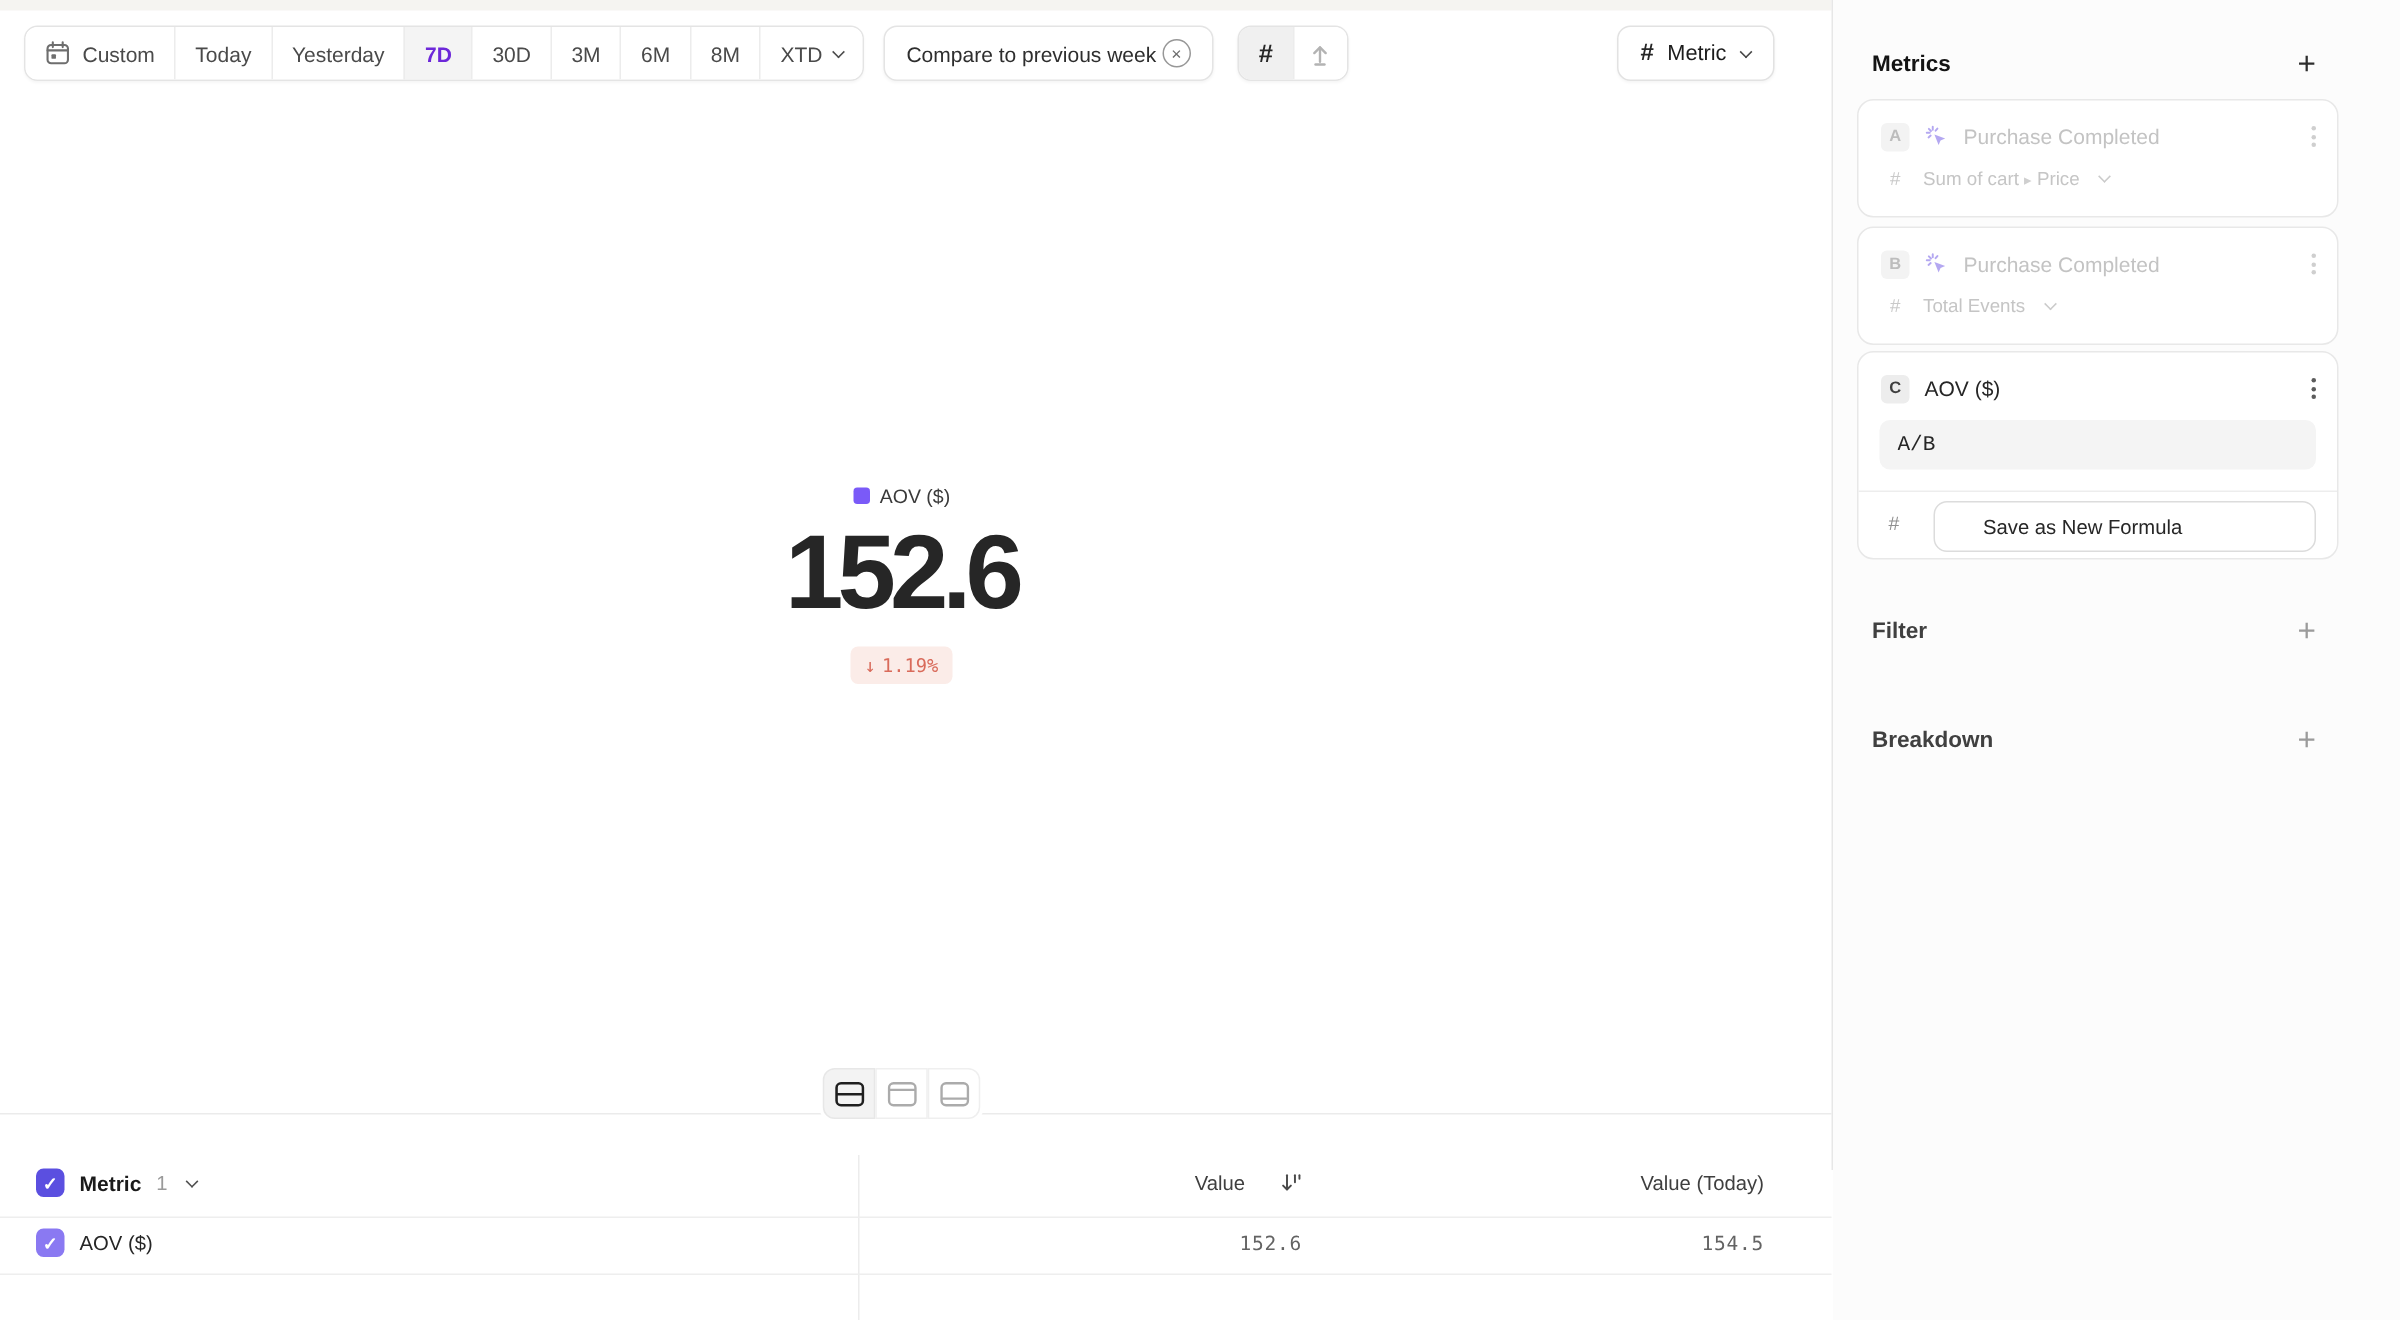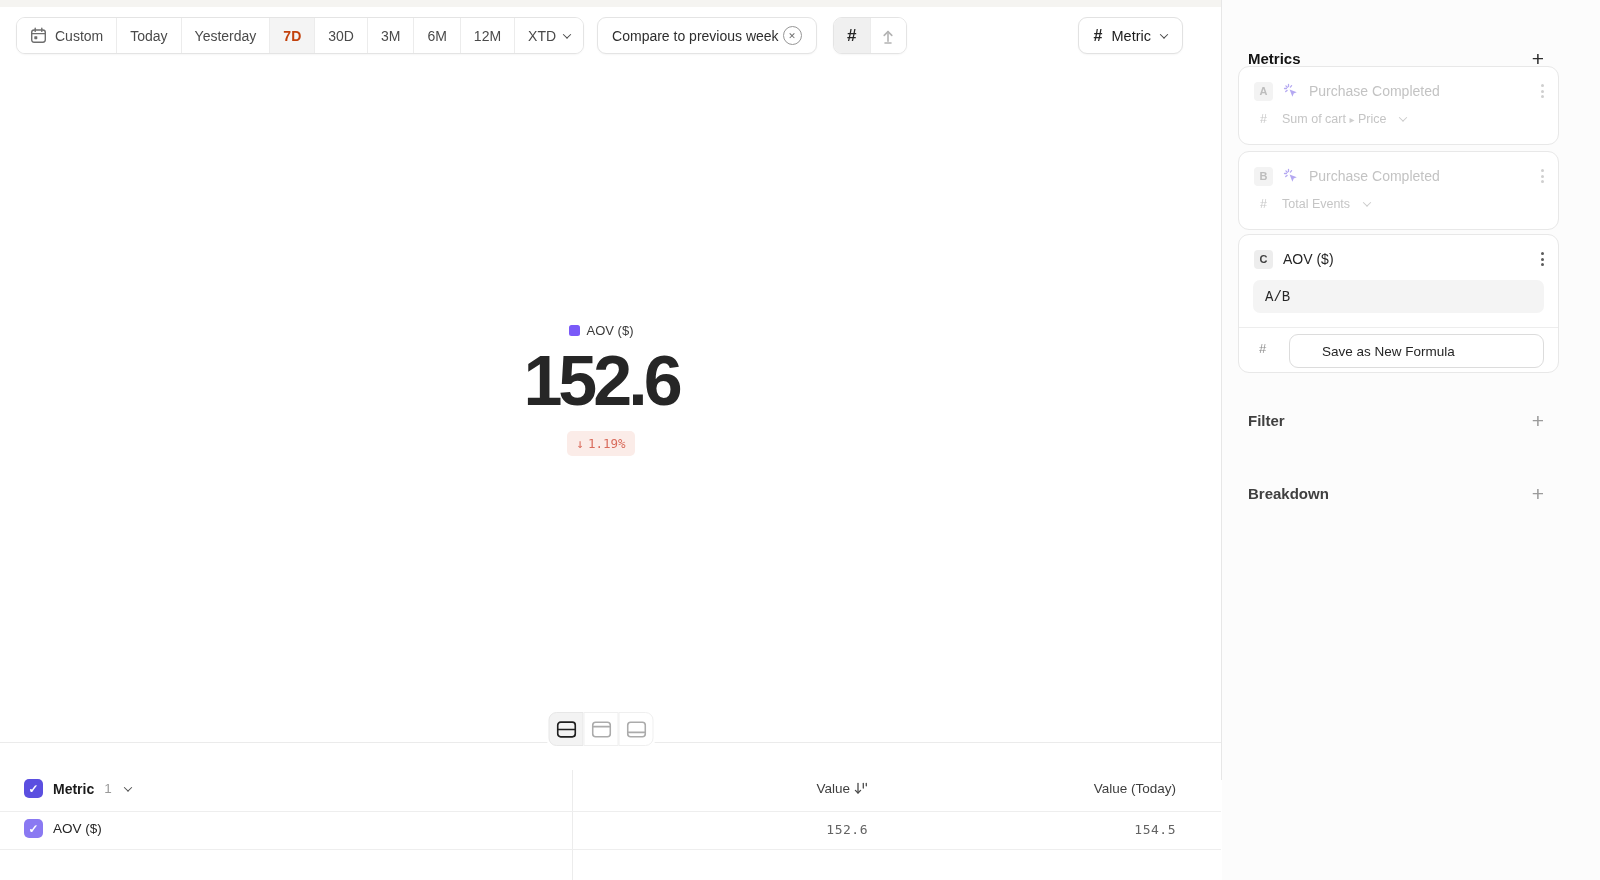--- a/index.html
+++ b/index.html
@@ -12,21 +12,21 @@
   .topstrip { position:absolute; left:0; top:0; width:1221px; height:7px; background:#f5f4f1; }
   .side-divider { position:absolute; left:1221px; top:0; bottom:0; width:1px; background:#e7e7e7; }
 
   
   .toolbar { position:absolute; left:16px; top:17px; width:1167px; height:37px; display:flex; align-items:stretch; }
   .seg { display:flex; background:#fff; border:1px solid #e4e4e4; border-radius:9px;
          box-shadow:0 1px 2px rgba(0,0,0,.04); overflow:hidden; }
   .seg-btn { display:flex; align-items:center; gap:8px; padding:0 13px; background:#fff; border:none;
          border-left:1px solid #ececec; font-family:inherit; font-size:14px; color:#4a4a4a; cursor:pointer; }
   .seg-btn:first-child { border-left:none; }
-  .seg-btn.active { background:#f4f4f4; color:#c2410c; font-weight:700; }
+  .seg-btn.active { background:#f4f4f4; color:#6d28d9; font-weight:700; }
   .ic { display:inline-flex; align-items:center; justify-content:center; }
   .chev { display:inline-block; width:7px; height:7px; border-right:1.6px solid currentColor;
           border-bottom:1.6px solid currentColor; transform:rotate(45deg) translate(-1px,-1px); }
   .chev.sm { width:6px; height:6px; }
 
   .chip { display:flex; align-items:center; gap:4px; margin-left:13px; padding:0 14px; background:#fff;
           border:1px solid #e4e4e4; border-radius:9px; box-shadow:0 1px 2px rgba(0,0,0,.04);
           font-size:14px; color:#2e2e2e; cursor:pointer; }
   .close-circle { width:19px; height:19px; border:1.4px solid #979797; border-radius:50%;
           display:flex; align-items:center; justify-content:center; font-size:9px; color:#6d6d6d; }
@@ -67,36 +67,36 @@
   .v-divider { position:absolute; left:572px; top:770px; bottom:0; width:1px; background:#ececec; }
   .h-div1 { position:absolute; left:0; top:811px; width:1221px; height:1px; background:#eeeeee; }
   .h-div2 { position:absolute; left:0; top:849px; width:1221px; height:1px; background:#eeeeee; }
   .t-head-left { position:absolute; left:24px; top:779px; display:flex; align-items:center; gap:10px; }
   .t-head-left .mlabel { font-size:14px; font-weight:700; color:#1b1b1b; }
   .t-head-left .mcount { font-size:13.5px; color:#9a9a9a; }
   .t-head-left .chev { color:#4f4f4f; margin-left:3px; }
   .cbx { width:19px; height:19px; border-radius:5px; background:#5B4FE0; display:flex; align-items:center;
           justify-content:center; cursor:pointer; }
   .cbx::after { content:"✓"; color:#fff; font-size:12px; font-weight:700; }
-  .t-col-head { position:absolute; top:781px; display:flex; align-items:center; gap:4px;
+  .t-col-head { position:absolute; top:781px; display:flex; align-items:center; gap:24px;
           font-size:13.5px; color:#3f3f3f; }
   .t-col-head.value { right:353px; }
   .t-col-head.past { right:45px; }
   .t-row-left { position:absolute; left:24px; top:819px; display:flex; align-items:center; gap:10px; }
   .t-row-left .rname { font-size:13.5px; color:#262626; }
   .t-cell { position:absolute; top:822px; font-family:"DejaVu Sans Mono", monospace; font-size:13px;
           letter-spacing:.5px; color:#636363; }
   .t-cell.value { right:353px; }
   .t-cell.past { right:45px; }
 
   
   .sidebar { position:absolute; left:1222px; top:0; width:378px; height:880px; background:#fcfcfc; }
   .sec-head { position:absolute; left:26px; right:56px; display:flex; align-items:center; justify-content:space-between; }
   .sec-head .slabel { font-size:15px; font-weight:700; }
-  .sec-head.mh { top:32px;margin-top:16px; } .sec-head.mh .slabel { color:#141414; }
+  .sec-head.mh { top:32px; } .sec-head.mh .slabel { color:#141414; }
   .plus { font-size:21px; font-weight:400; line-height:1; cursor:pointer; }
   .plus.dark { color:#2e2e2e; } .plus.gray { color:#9b9b9b; }
   .sec-head.fh { top:410px; } .sec-head.bh { top:483px; }
   .sec-head.fh .slabel, .sec-head.bh .slabel { color:#404040; }
 
   .card { position:absolute; left:16px; width:321px; background:#fff; border:1px solid #e8e8e8;
           border-radius:11px; }
   .cardA { top:66px; height:79px; }
   .cardB { top:151px; height:79px; }
   .cardC { top:234px; height:139px; }
@@ -161,21 +161,21 @@
         <button class="seg-btn">
             <span>30D</span>
           </button>
         <button class="seg-btn">
             <span>3M</span>
           </button>
         <button class="seg-btn">
             <span>6M</span>
           </button>
         <button class="seg-btn">
-            <span>12M</span>
+            <span>8M</span>
           </button>
         <button class="seg-btn">
           <span>XTD</span>
           <span class="chev sm"></span>
         </button>
       </div>
 
       <div class="chip">
         <span>Compare to previous week</span>
         <span class="close-circle">

